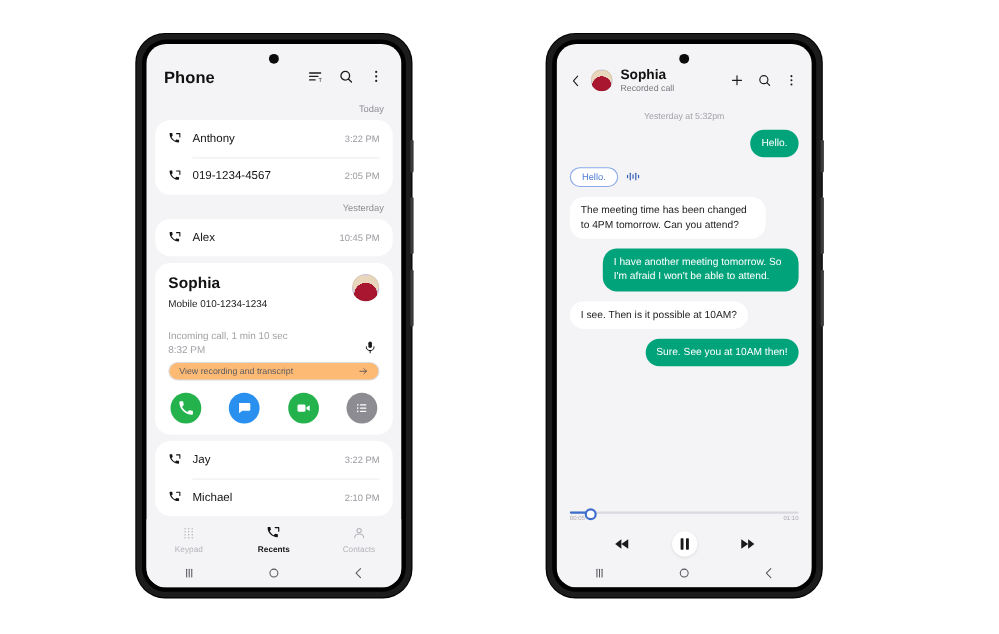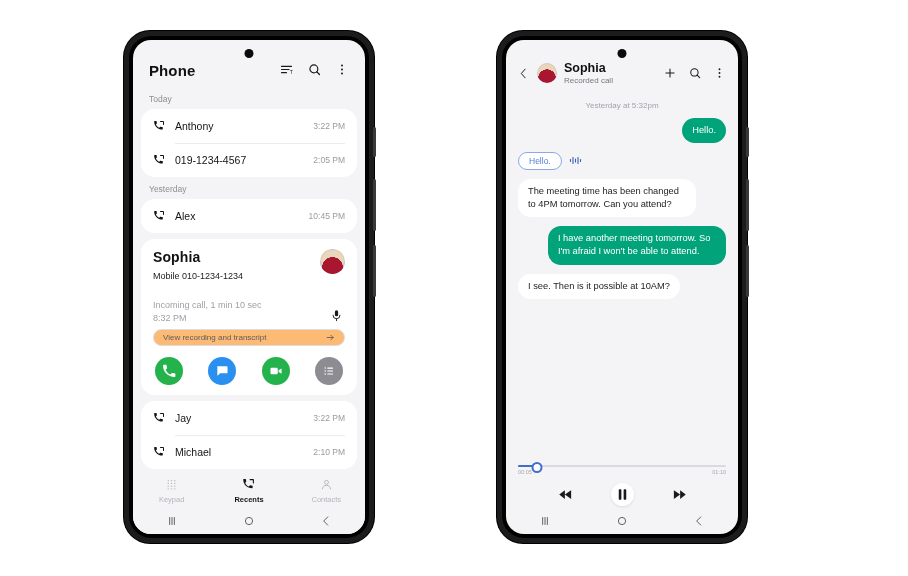--- a/index.html
+++ b/index.html
@@ -48,21 +48,21 @@
   .p1-screen{display:flex;flex-direction:column;height:100%;background:#f4f4f6;}
   .p1-header{
     display:flex;align-items:flex-start;justify-content:space-between;
     padding:22px 16px 8px 16px;flex:0 0 auto;
   }
   .p1-title{font-size:15px;font-weight:700;color:#111;letter-spacing:.1px;}
   .p1-hicons{display:flex;align-items:center;gap:13px;}
   .ic{display:block;}
 
   .p1-list{flex:1 1 auto;overflow:hidden;position:relative;padding:0 8px;}
-  .daylabel{font-size:8.5px;color:#8d8d93;padding:7px 8px 5px 8px;}
+  .daylabel{font-size:8.5px;color:#8d8d93;padding:7px 8px 5px 8px;text-align:right;}
   .card{background:#fff;border-radius:14px;overflow:hidden;}
   .callrow{
     display:flex;align-items:center;gap:10px;
     padding:0 12px;height:34px;position:relative;
   }
   .callrow + .callrow::before{
     content:"";position:absolute;left:34px;right:12px;top:0;height:1px;background:#ededf0;
   }
   .callrow .nm{font-size:10.5px;color:#141414;flex:1;}
   .callrow .tm{font-size:8.5px;color:#9a9aa0;text-align:right;}
@@ -415,20 +415,23 @@
             </div>
 
             <div class="row r">
               <div class="bub out">I have another meeting tomorrow. So I'm afraid I won't be able to attend.</div>
             </div>
 
             <div class="row l">
               <div class="bub in">I see. Then is it possible at 10AM?</div>
             </div>
 
+            <div class="row r">
+              <div class="bub out">Sure. See you at 10AM then!</div>
+            </div>
           </div>
 
           <div class="p2-player">
             <div class="track">
               <div class="bg"></div>
               <div class="fill" id="sliderFill" style="width: 9%;"></div>
               <div class="knob" id="sliderKnob" style="left: 9%;"></div>
             </div>
             <div class="times">
               <span>00:05</span>

